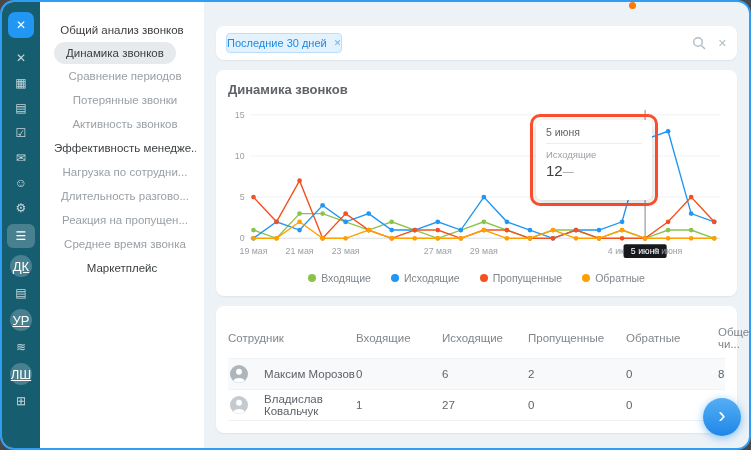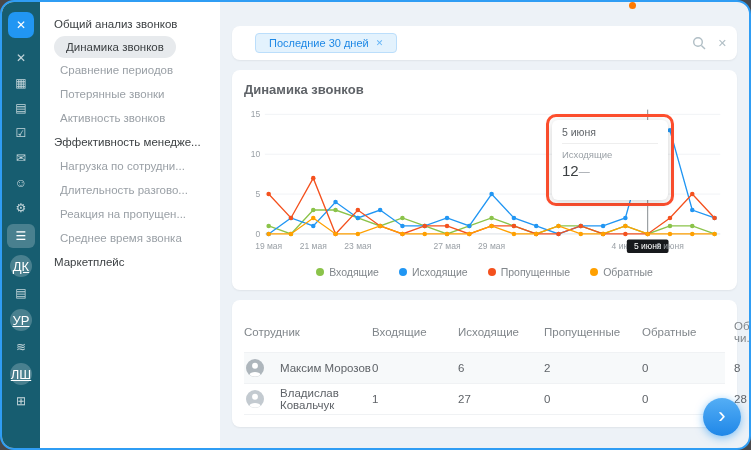--- a/index.html
+++ b/index.html
@@ -14,33 +14,33 @@
   .rail-btn { width:26px; height:26px; border-radius:7px; background:#2196f3; color:#fff;
               display:flex; align-items:center; justify-content:center; font-size:12px;
               margin-bottom:4px; cursor:pointer; flex-shrink:0; }
   .rail-item { width:26px; height:18px; color:rgba(255,255,255,.75); font-size:12px;
                display:flex; align-items:center; justify-content:center; cursor:pointer; flex-shrink:0; }
   .rail-item.avatar { width:22px; height:22px; border-radius:50%; background:rgba(255,255,255,.22);
                       font-size:13px; color:#fff;text-decoration:underline; }
   .rail-item.active { width:28px; height:24px; background:rgba(255,255,255,.22); border-radius:6px; color:#fff; }
 
   
-  .sidebar { width:180px; background:#fff; flex-shrink:0; padding:10px 8px; overflow:hidden; }
+  .sidebar { width:164px; background:#fff; flex-shrink:0; padding:16px 8px; overflow:hidden;text-align:center; }
   .side-header { font-size:11.5px; color:#3c4043; padding:6px 6px; white-space:nowrap; overflow:hidden; cursor:pointer; }
   .side-item { font-size:11.5px; color:#9aa0a6; padding:6px 6px 6px 12px; white-space:nowrap; overflow:hidden; cursor:pointer; }
   .side-item.selected { background:#e7eaed; border-radius:13px; color:#3c4043;
                         width:fit-content; padding:5px 12px; margin-left:6px; }
 
   
   .main { flex:1; padding:24px 12px 0 12px; display:flex; flex-direction:column; gap:10px;
           overflow:hidden; position:relative; }
   .filter-card { background:#fff; border-radius:8px; height:34px; display:flex; align-items:center;
                  padding:0 10px; box-shadow:0 1px 2px rgba(0,0,0,.06); flex-shrink:0; }
   .tag { background:#e3f2fd; border:1px solid #bbdefb; color:#1e88e5; font-size:11px;
-         padding:3px 13px; border-radius:4px; display:inline-flex; gap:7px; align-items:center; cursor:pointer;margin-left:13px; }
+         padding:3px 0; border-radius:4px; display:inline-flex; gap:7px; align-items:center; cursor:pointer; }
   .tag-x { color:#64b5f6; font-size:9px; cursor:pointer; }
   .spacer { flex:1; }
   .clear-x { color:#b0bec5; font-size:11px; margin-left:12px; cursor:pointer; }
 
   .card { background:#fff; border-radius:8px; box-shadow:0 1px 2px rgba(0,0,0,.06);
           padding:12px; position:relative; }
   .card-title { font-size:13px; color:#5f6368; font-weight:700; margin-bottom:6px; }
   .chart-card svg.plot { width:100%; display:block; }
   .legend { display:flex; justify-content:center; gap:20px; font-size:10.5px; color:#80868b; margin-top:2px; }
   .legend-item { display:flex; align-items:center; cursor:pointer; }

